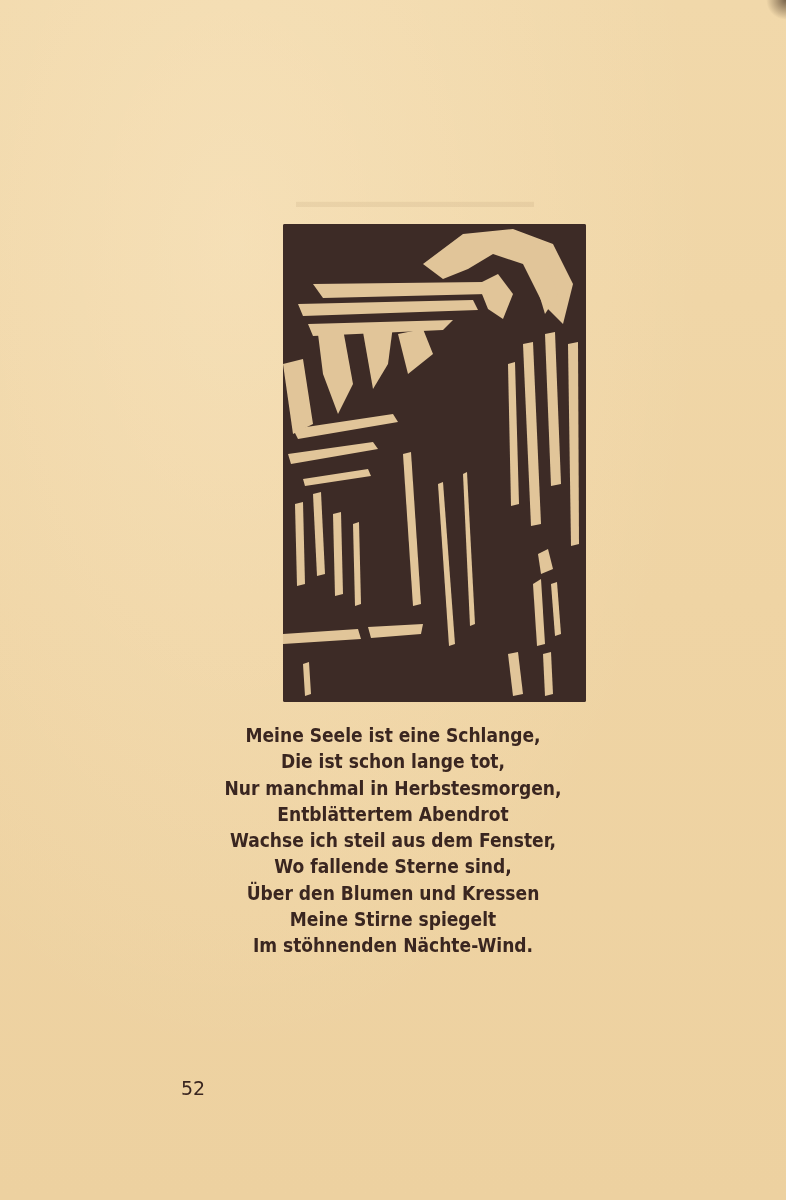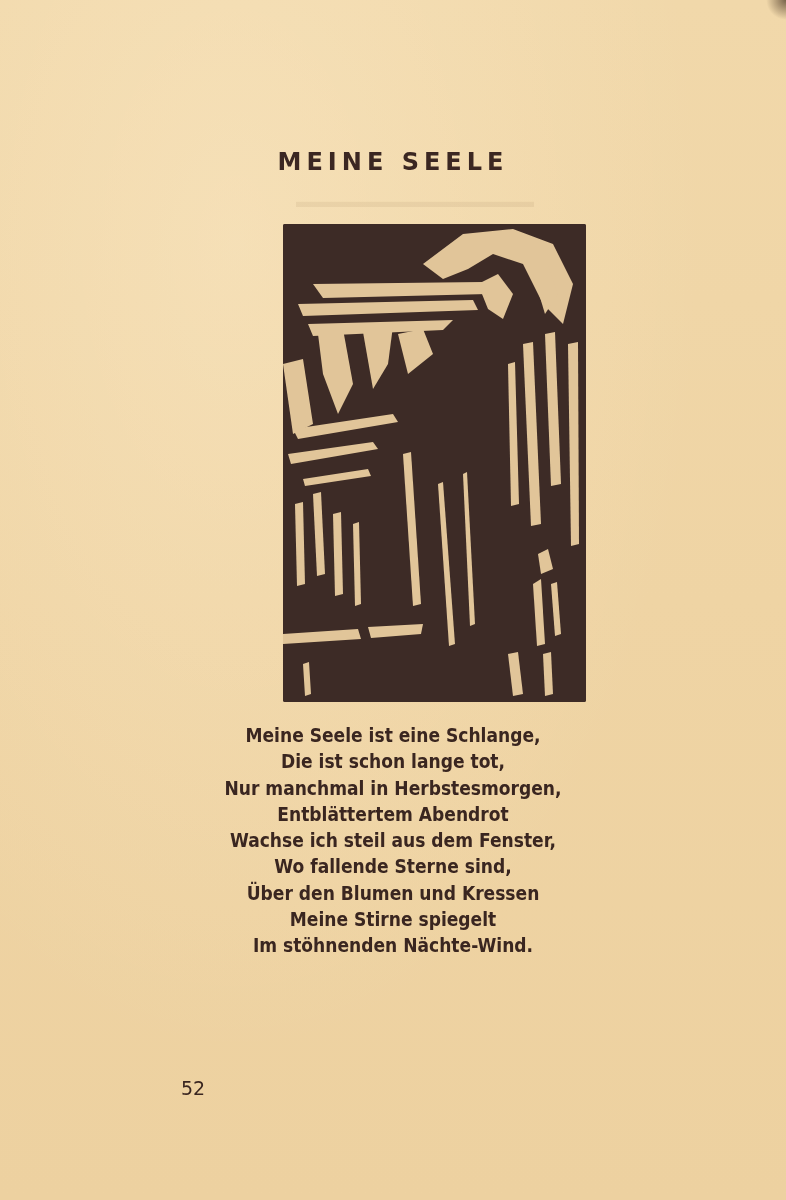--- a/index.html
+++ b/index.html
@@ -66,21 +66,20 @@
 
 <div class="page">
   <div class="corner-shadow"></div>
 
   <div class="ghost" aria-hidden="true">
     <div class="stanza">▬▬▬▬▬▬▬▬▬▬▬▬▬▬<br>▬▬▬▬▬▬▬▬▬▬▬▬▬<br>▬▬▬▬▬▬▬▬▬▬▬▬▬<br>▬▬▬▬▬▬▬▬▬▬▬▬▬▬</div>
     <div class="stanza">▬▬▬▬▬▬▬▬▬▬▬▬▬<br>▬▬▬▬▬▬▬▬▬▬▬<br>▬▬▬▬▬▬▬▬▬▬▬▬▬<br>▬▬▬▬▬▬▬▬▬▬▬▬</div>
     <div class="stanza">▬▬▬▬▬▬▬▬▬▬▬▬▬<br>▬▬▬▬▬▬▬▬▬▬▬▬▬<br>▬▬▬▬▬▬▬▬▬▬▬<br>▬▬▬▬▬▬▬▬▬▬▬▬</div>
   </div>
 
-  <div class="title">MEINE SEELE</div>
 
   <div class="woodcut">
     <svg viewBox="0 0 303 478" preserveAspectRatio="none">
       <rect width="303" height="478" fill="#3d2b26"></rect>
       <g fill="#efd3a3" opacity="0.92">
 
         <path d="M140 40 L180 10 L230 5 L270 20 L290 60 L280 100 L260 80 L240 40 L210 30 L185 45 L160 55 Z"></path>
         <path d="M195 60 L215 50 L230 70 L220 95 L205 85 Z"></path>
         <path d="M250 50 L265 40 L275 70 L262 90 Z"></path>
 

